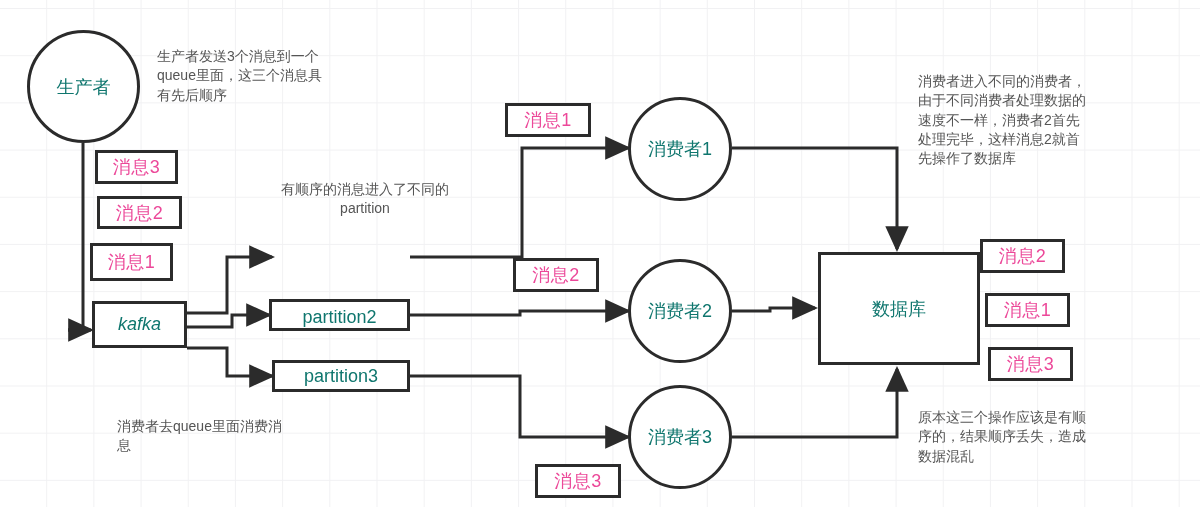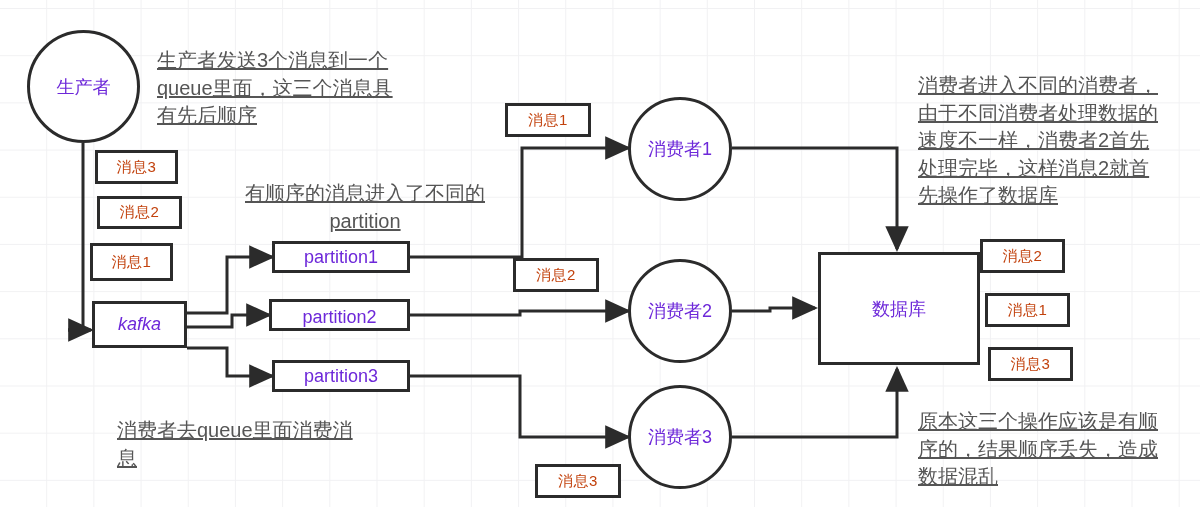--- a/index.html
+++ b/index.html
@@ -12,23 +12,23 @@
       linear-gradient(to bottom, #f1f1f3 1px, transparent 1px);
     background-size:47.2px 47.2px;
     background-position:-1px 8px;
     overflow:hidden;
     font-family:"Liberation Sans","DejaVu Sans",sans-serif;
   }
   #wires{position:absolute;left:0;top:0;width:1200px;height:507px;}
   .node{position:absolute;box-sizing:border-box;display:flex;align-items:center;justify-content:center;background:#ffffff;}
   .rect{border:3px solid #2b2b2b;}
   .circ{border:3px solid #2b2b2b;border-radius:50%;}
-  .msg{font-size:15px;color:#c2410c;letter-spacing:.5px;}
-  .lbl{font-size:18px;color:#6d28d9;}
-  .note{position:absolute;font-size:20px;line-height:1.38;color:#555555;white-space:pre-line;text-decoration:underline;}
+  .msg{font-size:18px;color:#ec4899;letter-spacing:.5px;}
+  .lbl{font-size:18px;color:#0f766e;}
+  .note{position:absolute;font-size:14px;line-height:1.38;color:#555555;white-space:pre-line;}
   .note.c{text-align:center;}
 </style>
 </head>
 <body>
 
 <div id="canvas">
 
   <svg id="wires" viewBox="0 0 1200 507" xmlns="http://www.w3.org/2000/svg">
     <defs>
       <marker id="ah" markerWidth="9" markerHeight="9" refX="7.6" refY="4.5" orient="auto" markerUnits="strokeWidth">
@@ -71,23 +71,20 @@
     <span class="msg">消息2</span>
   </div>
   <div class="node rect" style="left:90px;top:243px;width:83px;height:38px;">
     <span class="msg">消息1</span>
   </div>
 
   <div class="node rect" style="left:92px;top:301px;width:95px;height:47px;font-style:italic;">
     <span class="lbl">kafka</span>
   </div>
 
-  <div class="node rect" style="left:272px;top:241px;width:138px;height:32px;">
-    <span class="lbl">partition1</span>
-  </div>
   <div class="node rect" style="left:269px;top:299px;width:141px;height:32px;align-items:flex-end;">
     <span class="lbl">partition2</span>
   </div>
   <div class="node rect" style="left:272px;top:360px;width:138px;height:32px;">
     <span class="lbl">partition3</span>
   </div>
 
   <div class="node rect" style="left:505px;top:103px;width:86px;height:34px;">
     <span class="msg">消息1</span>
   </div>

